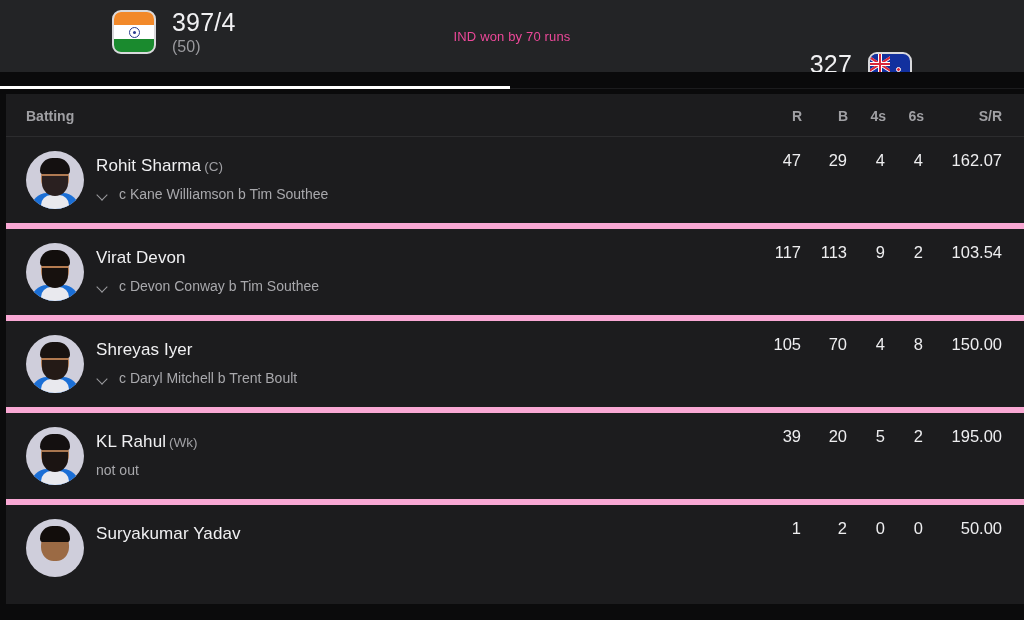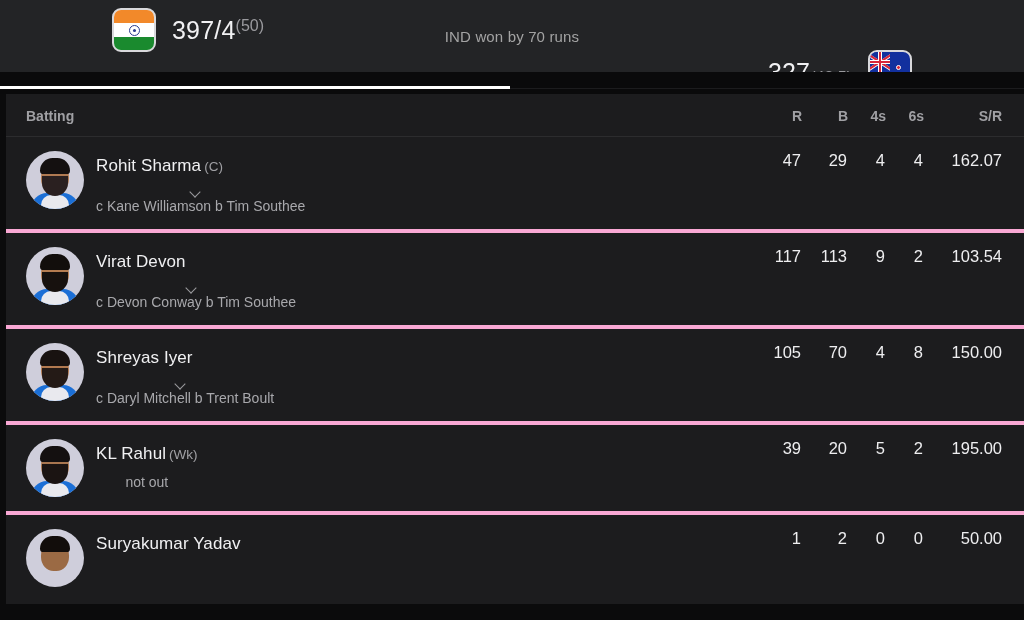--- a/index.html
+++ b/index.html
@@ -46,26 +46,26 @@
   .flag.nz .uj .vb{position:absolute;left:42%;top:0;width:16%;height:100%;background:#fff;}
   .flag.nz .uj .hb{position:absolute;left:0;top:42%;width:100%;height:16%;background:#fff;}
   .flag.nz .uj .vr{position:absolute;left:46%;top:0;width:8%;height:100%;background:#d8253a;}
   .flag.nz .uj .hr{position:absolute;left:0;top:46%;width:100%;height:8%;background:#d8253a;}
   .flag.nz .star{position:absolute;width:5px;height:5px;background:#d8253a;border:1px solid #fff;border-radius:50%;box-sizing:border-box;}
   .flag.nz .st1{right:9px;top:13px;}
   .flag.nz .st2{right:5px;top:23px;}
   .flag.nz .st3{right:15px;top:24px;}
   .flag.nz .st4{right:10px;top:32px;}
 
-  .score-block{display:flex;}
+  .score-block{display:flex;flex-direction:column;}
   .team.home .score-block{margin-left:16px;align-items:flex-start;}
   .team.away .score-block{margin-right:16px;align-items:flex-end;order:-1;}
   .score{color:#f1f1f3;font-size:25px;line-height:29px;letter-spacing:.2px;}
   .overs{color:#9a9a9e;font-size:16px;line-height:18px;margin-top:1px;}
-  .result{color:#a3a3a3;font-size:15px;letter-spacing:.15px;}
+  .result{color:#ec4899;font-size:13px;letter-spacing:.15px;}
 
   
   .tabstrip{position:relative;height:22px;background:#0a0a0b;}
   .tab-underline{position:absolute;left:0;bottom:5px;height:3px;background:#ffffff;}
   .tab-rest{position:absolute;left:0;right:0;bottom:5px;height:1px;background:#1c1c1e;}
 
   
   .panel{
     position:absolute;left:6px;right:0;top:94px;bottom:16px;
     background:#1c1c1e;overflow:hidden;
@@ -77,21 +77,21 @@
     border-bottom:1px solid #2c2c2e;
   }
   th.c-bat{text-align:left;padding-left:20px;}
   th.c-r{width:56px;}
   th.c-b{width:46px;}
   th.c-4s{width:38px;}
   th.c-6s{width:38px;}
   th.c-sr{width:78px;padding-right:22px;}
 
   .table td{
-    border-bottom:4px solid #f9a8d4;
+    border-bottom:6px solid #f9a8d4;
     vertical-align:top;padding-top:14px;padding-bottom:14px;
   }
   .table tr:last-child td{border-bottom:none;}
 
   td.c-bat{padding-left:20px;}
   .batter{display:flex;align-items:flex-start;}
   .avatar{
     width:58px;height:58px;border-radius:50%;flex:none;
     background:#cfcedb;overflow:hidden;position:relative;margin-right:12px;
   }
@@ -113,21 +113,21 @@
   }
   .avatar .jersey{
     position:absolute;left:50%;bottom:0;width:28px;height:14px;margin-left:-14px;
     border-radius:10px 10px 0 0;background:#e9e9ee;
   }
   .name-wrap{padding-top:5px;min-width:0;}
   .pname{color:#f0f0f2;font-size:17px;line-height:20px;letter-spacing:.1px;}
   .prole{color:#a0a0a4;font-size:13.5px;margin-left:3px;}
   .dismissal{
     display:flex;align-items:center;margin-top:10px;
-    color:#a8a8ac;font-size:14px;line-height:17px;flex-direction:column;
+    color:#a8a8ac;font-size:14px;line-height:17px;
   }
   .chev{
     flex:none;width:15px;height:12px;margin-right:8px;position:relative;
   }
   .chev:before{
     content:"";position:absolute;left:2px;top:2px;width:7px;height:7px;
     border-right:1.6px solid #9b9b9f;border-bottom:1.6px solid #9b9b9f;
     transform:rotate(45deg);
   }
   .num{

